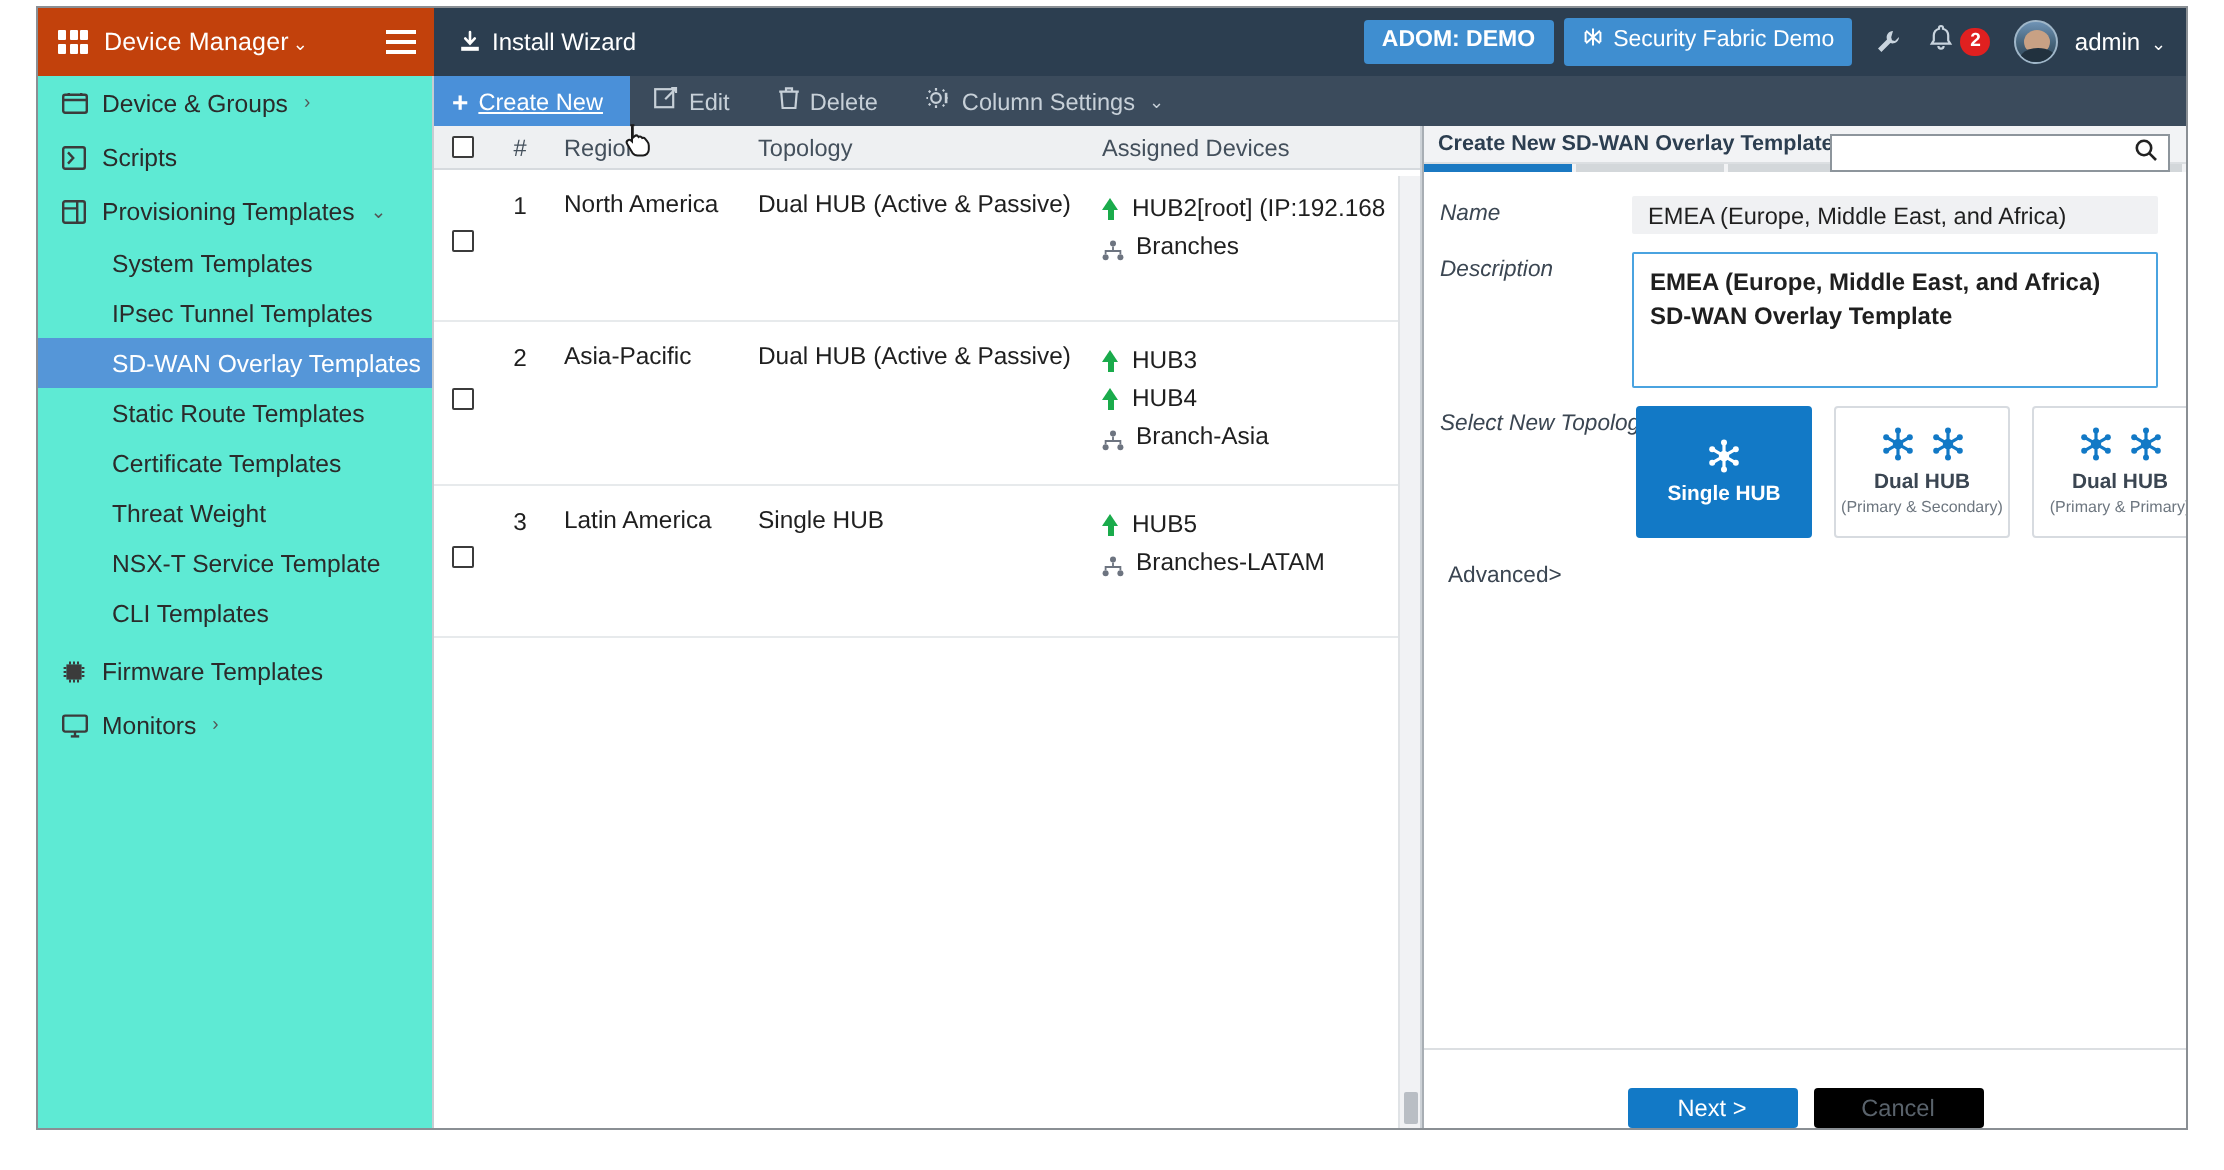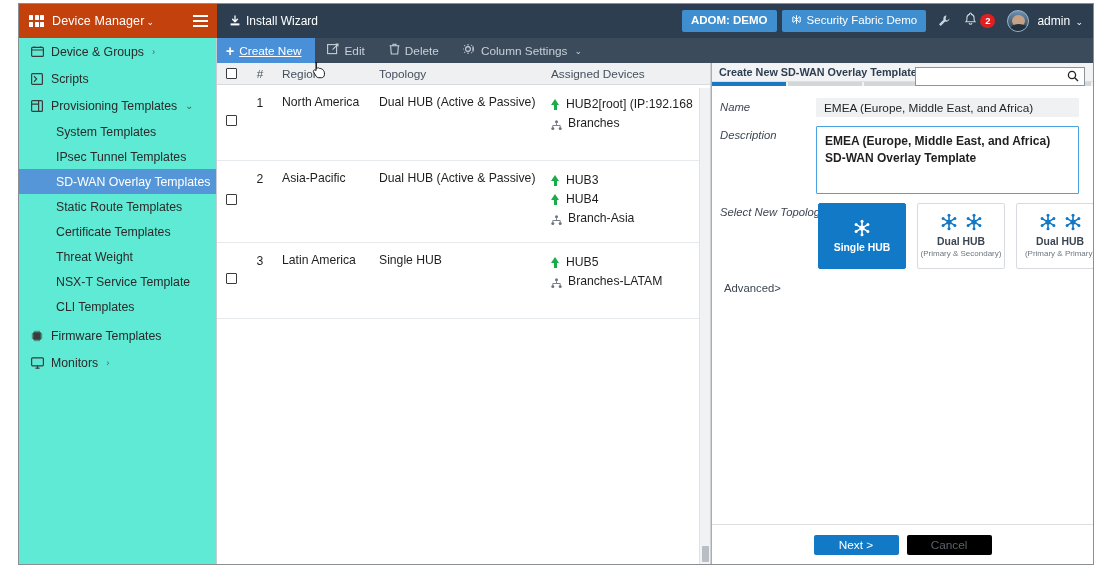--- a/index.html
+++ b/index.html
@@ -293,21 +293,21 @@
   .star { width: 20px; height: 20px; }
   .advanced {
     font-size: 11.3px; color: #3b4652;
     margin-top: 13px; padding-left: 4px;
   }
 
   .wz-footer {
     position: absolute; left: 0; right: 0; bottom: 0;
     height: 40px; background: #ffffff;
     border-top: 1px solid #dcdfe2;
-    display: flex; align-items: center; justify-content: center;
+    display: flex; align-items: flex-end; justify-content: center;
     gap: 8px;
   }
   .btn {
     font-size: 11.8px; border: 0; border-radius: 2px;
     padding: 0 10px; height: 20px; min-width: 85px;
     font-family: "Liberation Sans", sans-serif;
     cursor: pointer; line-height: 20px;
   }
   .btn-next { background: #1279c6; color: #ffffff; }
   .btn-cancel { background: #000000; color: #59626b; }

